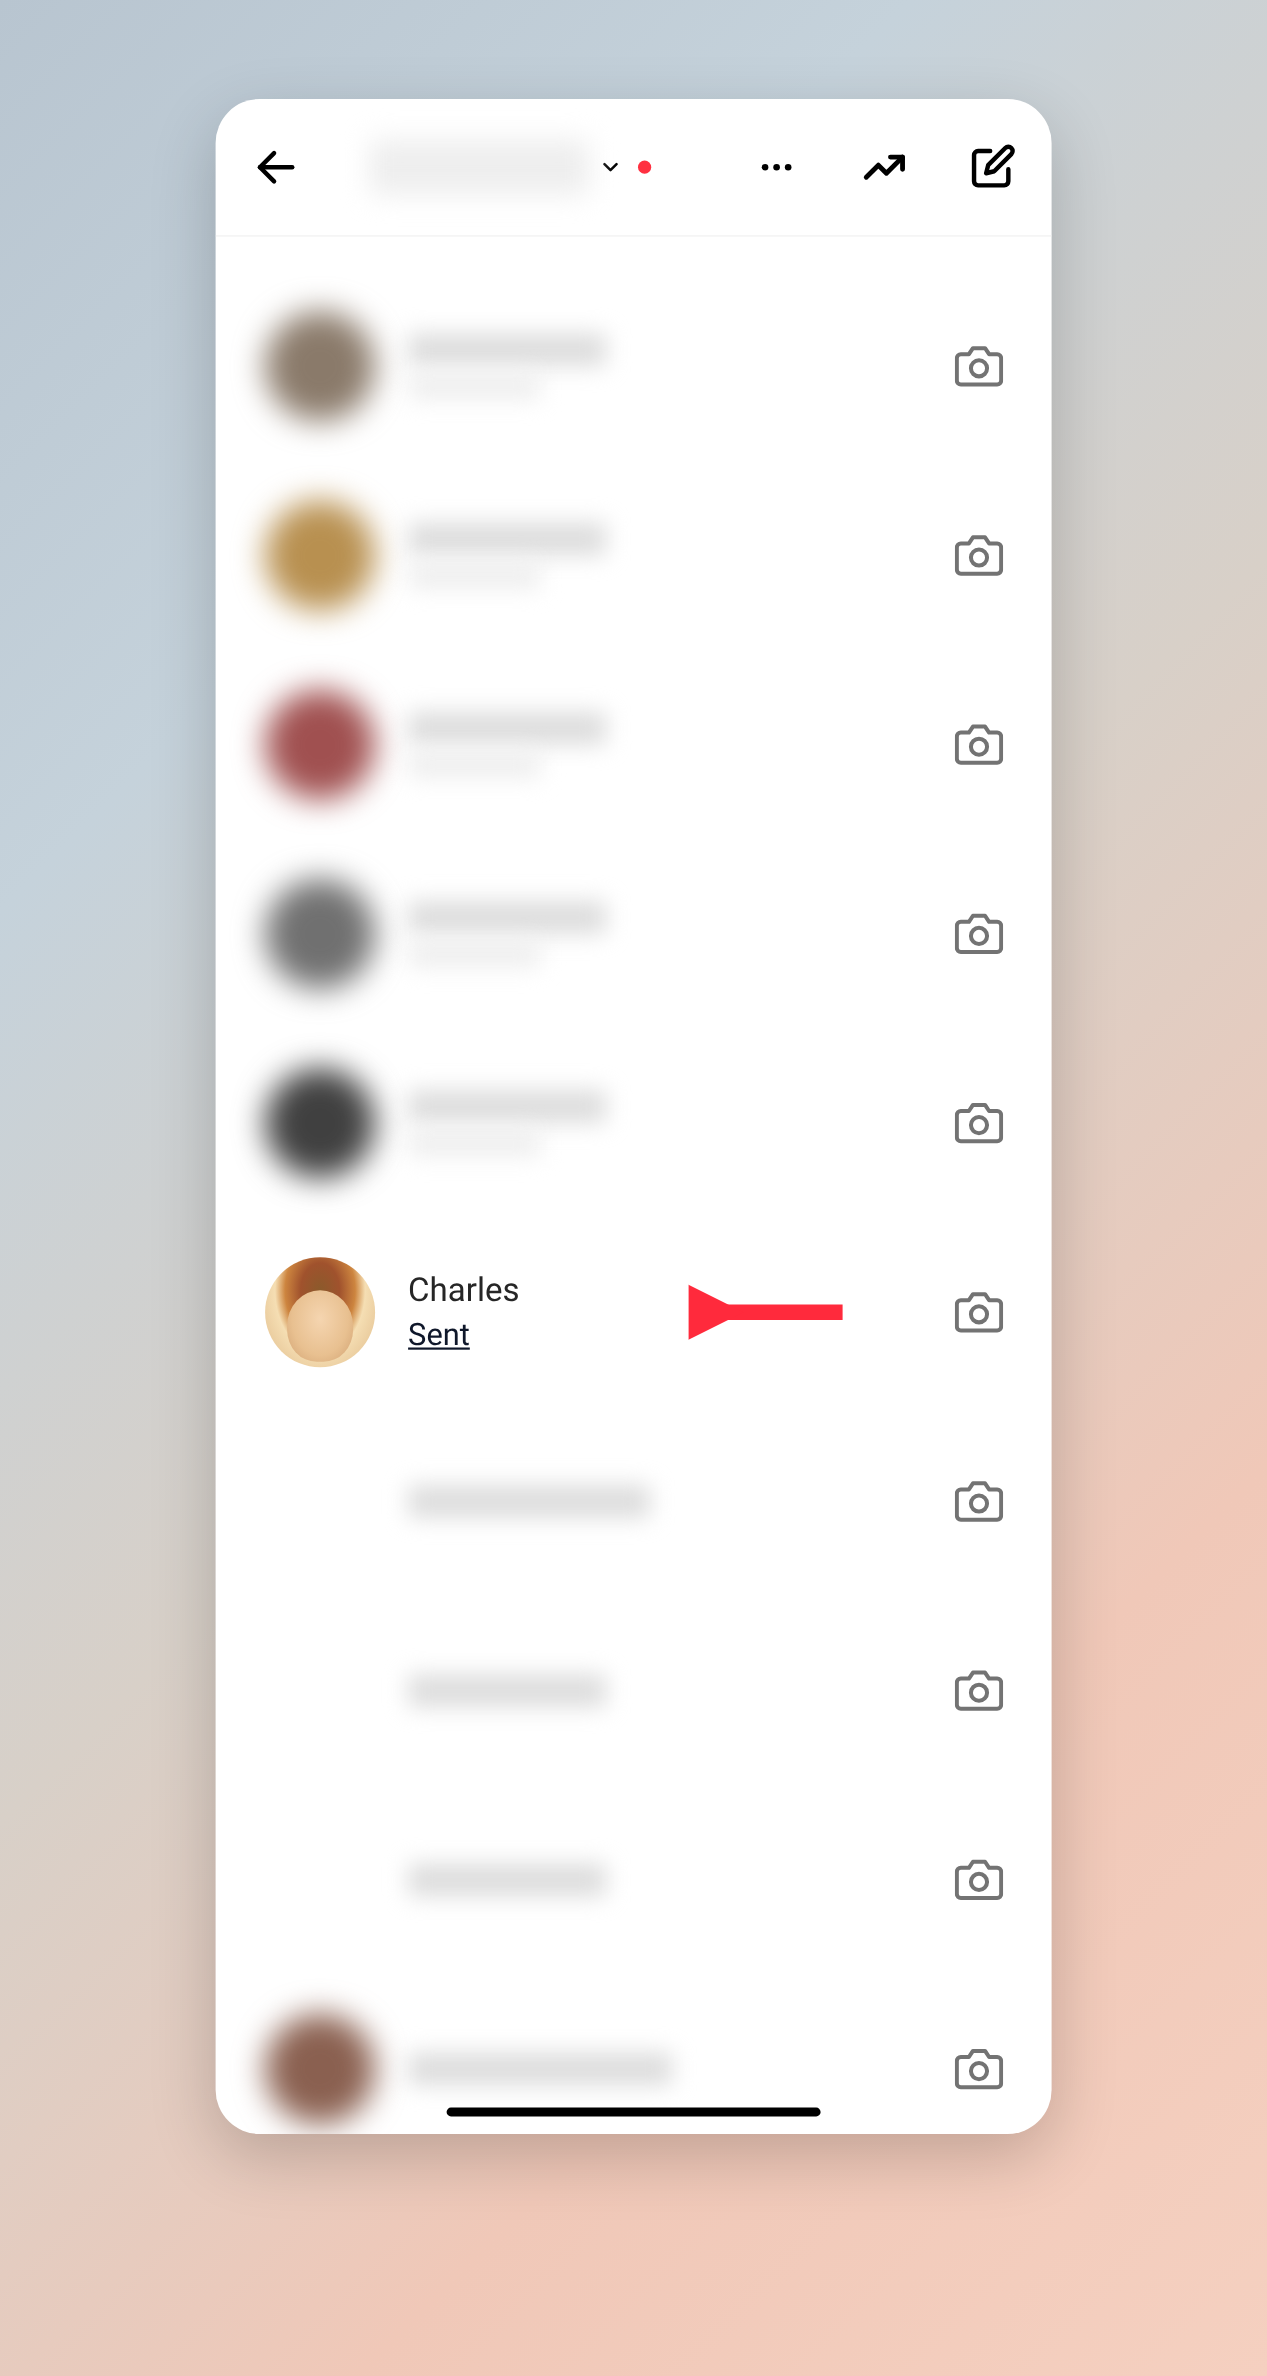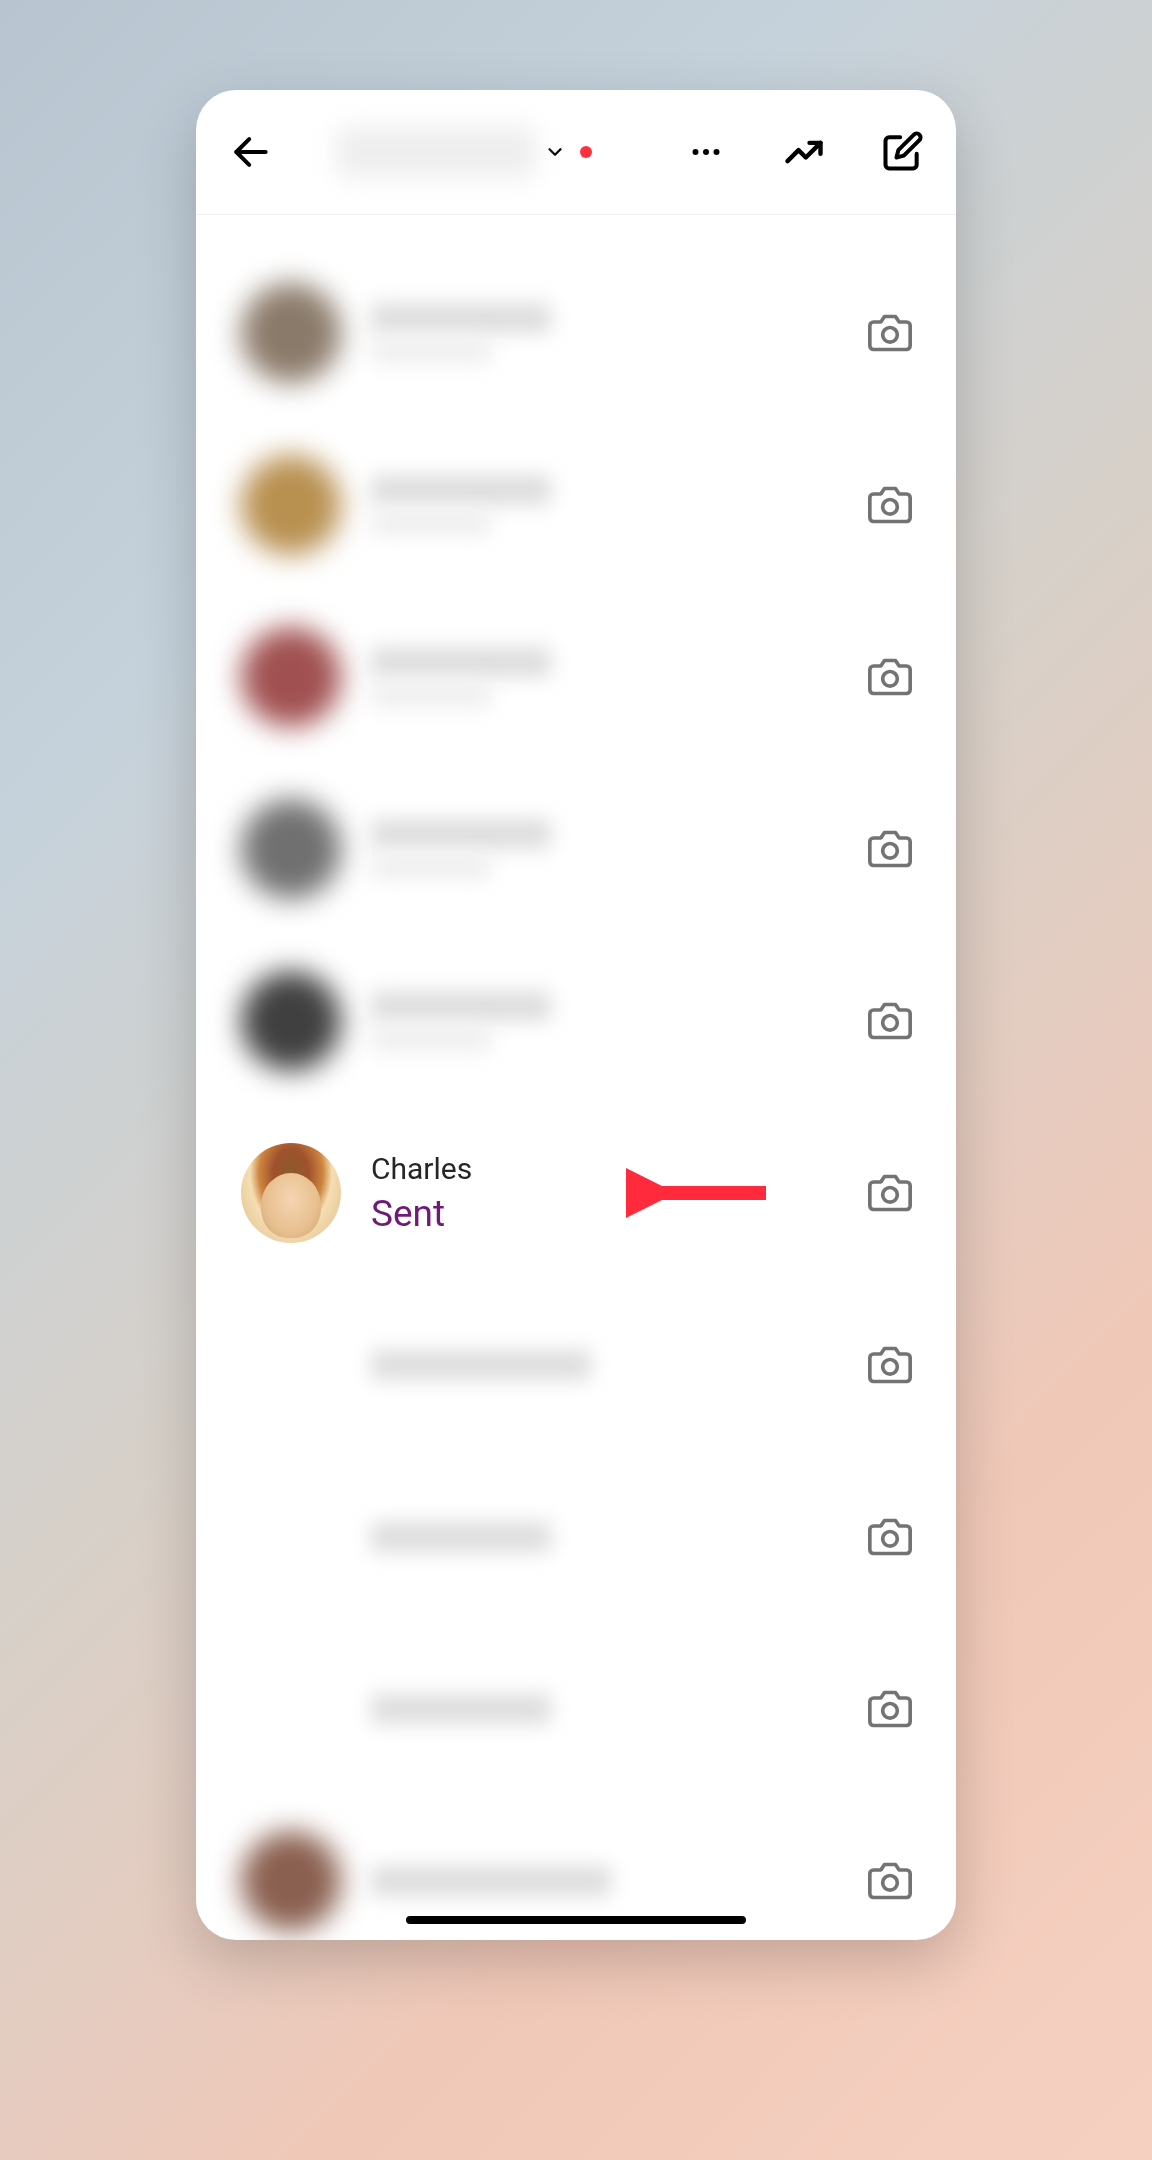--- a/index.html
+++ b/index.html
@@ -92,21 +92,21 @@
       filter: blur(10px);
       border-radius: 4px;
     }
     .row-text .sub-blur {
       width: 120px; height: 24px;
       background: #eee;
       filter: blur(10px);
       border-radius: 4px;
     }
     .name { font-size: 30px; color:#262626; font-weight:400; }
-    .sub { font-size: 37px; color:#701a75; }
+    .sub { font-size: 28px; color:#0f172a;text-decoration:underline; }
     .camera {
       width: 52px; height: 52px;
       display:flex; align-items:center; justify-content:center;
       flex-shrink: 0;
     }
     .arrow-annotation {
       position:absolute;
       left: 430px;
       top: 50%;
       transform: translateY(-50%);

